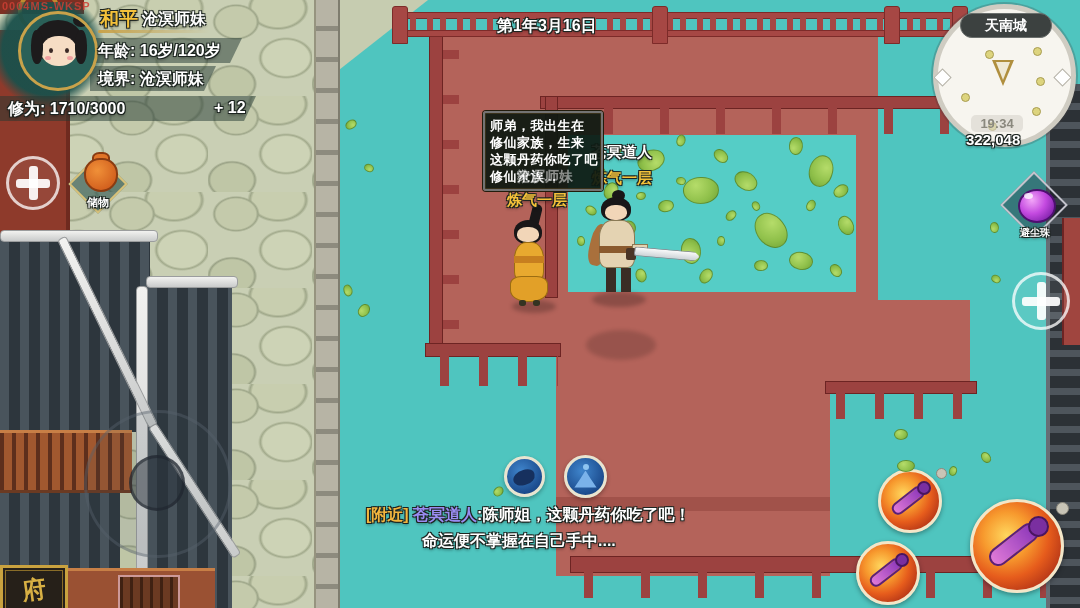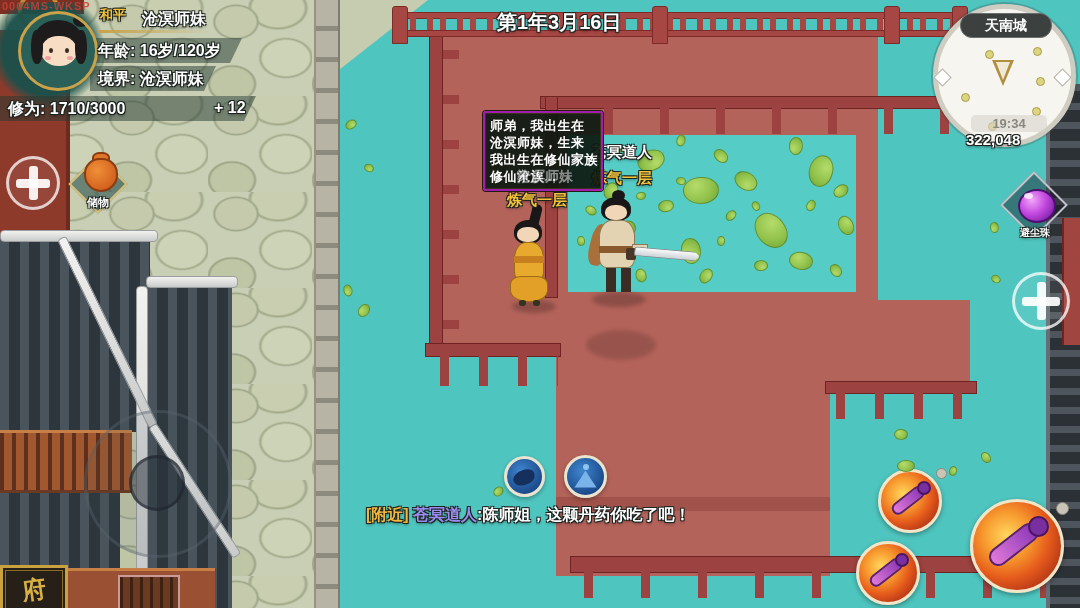--- a/index.html
+++ b/index.html
@@ -95,21 +95,21 @@
     background:radial-gradient(circle at 35% 30%, #b5dc6a, #8fc04a 60%, #6fa336);
     border-radius:50% 48% 52% 50%;z-index:6;}
 
   
   .shadow{position:absolute;background:rgba(0,0,0,.22);border-radius:50%;z-index:11;filter:blur(2px);}
   .char{position:absolute;z-index:12;}
 
   
   .namelabel{position:absolute;z-index:13;font-weight:bold;text-align:center;white-space:nowrap;}
   #bubble{left:483px;top:111px;width:106px;z-index:13;background:rgba(13,25,17,.93);
-    border:2px solid #a21caf;box-shadow:inset 0 0 0 1px #39311a, 0 0 0 1px #221c0c;
+    border:2px solid #737373;box-shadow:inset 0 0 0 1px #39311a, 0 0 0 1px #221c0c;
     border-radius:3px;padding:4px 5px;}
   #bubble div{color:#fff;font-size:13px;line-height:17px;font-weight:bold;letter-spacing:.5px;white-space:nowrap;}
 
   
   #cornerdeco{left:0;top:0;width:84px;height:14px;background:#7e2f22;z-index:15;}
   #goldarc{left:18px;top:-10px;width:34px;height:34px;border:4px solid #c08a2e;border-radius:50%;z-index:15;}
   #maroonband{left:0;top:30px;width:66px;height:213px;background:#8e3a2b;border-right:4px solid #6e2a1f;z-index:9;}
   #avatarswirl{left:0;top:2px;width:106px;height:106px;z-index:15;
     background:radial-gradient(circle at 45% 45%, rgba(26,80,75,.95) 55%, rgba(26,80,75,0) 70%);}
   #avatar{left:18px;top:11px;width:80px;height:80px;border-radius:50%;z-index:16;
@@ -120,21 +120,21 @@
   #nameflourish{left:98px;top:30px;width:112px;height:3px;z-index:16;border-radius:2px;
     background:linear-gradient(90deg,#c9a24a,rgba(201,162,74,0));}
 
   
   #minimap{left:933px;top:4px;width:143px;height:143px;border-radius:50%;z-index:15;
     background:#f7f5ef;border:5px solid #cfccc2;box-sizing:border-box;box-shadow:0 0 0 2px rgba(60,60,60,.25);}
   #mapbanner{left:960px;top:13px;width:90px;height:23px;z-index:16;background:#3c4140;
     border:1px solid #6a6f6d;border-radius:12px;display:flex;align-items:center;justify-content:center;}
   .mapdot{position:absolute;width:7px;height:7px;border-radius:50%;background:#ddd47e;border:1px solid #a89c51;z-index:16;}
   .mapdiamond{position:absolute;width:11px;height:11px;background:#fff;border:1px solid #b5b2a6;transform:rotate(45deg);z-index:16;}
-  #timebox{left:971px;top:115px;width:76px;height:17px;z-index:16;background:rgba(215,212,203,.6);border-radius:5px;
+  #timebox{left:971px;top:115px;width:52px;height:17px;z-index:16;background:rgba(215,212,203,.6);border-radius:5px;
     display:flex;align-items:center;justify-content:center;}
   #marker{left:992px;top:60px;z-index:16;width:0;height:0;
     border-left:11px solid transparent;border-right:11px solid transparent;border-top:26px solid #b08f3e;}
   #marker-in{left:996px;top:62px;z-index:17;width:0;height:0;
     border-left:7px solid transparent;border-right:7px solid transparent;border-top:18px solid #efe9d6;}
 
   
   .diamondicon{position:absolute;transform:rotate(45deg);box-sizing:border-box;z-index:15;}
   #bagicon{left:77px;top:163px;width:42px;height:42px;background:rgba(25,70,68,.55);border:2px solid #d8c27a;}
   #bagglyph{left:84px;top:158px;width:30px;height:30px;z-index:16;
@@ -209,21 +209,21 @@
 
   <div id="topfence" class="abs">
     <div class="bar" style="top:0;"></div>
     <div class="mid"></div>
     <div class="bar" style="top:18px;"></div>
   </div>
   <div class="fencepost" style="left:392px;"></div>
   <div class="fencepost" style="left:652px;"></div>
   <div class="fencepost" style="left:884px;"></div>
   <div class="fencepost" style="left:952px;"></div>
-  <div class="hudtxt whitetxt outl" style="left:497px;top:9px;font-size:20px;z-index:9;">第1年3月16日</div>
+  <div class="hudtxt whitetxt outl" style="left:497px;top:16px;font-size:16px;z-index:9;">第1年3月16日</div>
 
   <div id="roofR" class="abs"></div>
   <div id="roofA" class="abs tiles"></div>
   <div id="roofC" class="abs tiles"></div>
   <div id="roofB2" class="abs tiles"></div>
   <div class="abs ridge" style="left:0;top:230px;width:158px;height:12px;"></div>
   <div class="abs ridge" style="left:146px;top:276px;width:92px;height:12px;"></div>
   <div class="abs ridge" style="left:136px;top:286px;width:12px;height:286px;"></div>
   <div class="abs ridge" style="left:57px;top:240px;width:10px;height:210px;transform:rotate(-26deg);transform-origin:top left;"></div>
   <div class="abs ridge" style="left:148px;top:428px;width:10px;height:156px;transform:rotate(-33deg);transform-origin:top left;"></div>
@@ -264,22 +264,22 @@
          background:linear-gradient(180deg,#fafafa,#ccd2d6);border:1px solid #8a9097;border-radius:3px;
          clip-path:polygon(0 0,91% 0,100% 50%,91% 100%,0 100%);box-sizing:border-box;"></div>
   </div>
 
   <div class="namelabel whitetxt outl" style="left:575px;top:143px;width:94px;font-size:15px;">苍冥道人</div>
   <div class="namelabel goldtxt outl" style="left:575px;top:169px;width:94px;font-size:15px;">炼气一层</div>
   <div class="namelabel goldtxt outl" style="left:490px;top:191px;width:94px;font-size:15px;">炼气一层</div>
 
   <div id="bubble" class="abs">
     <div>师弟，我出生在</div>
-    <div>沧溟师妹，生来</div>
-    <div>我出生在修仙家族</div>
+    <div>修仙家族，生来</div>
+    <div>这颗丹药你吃了吧</div>
     <div>修仙家族...</div>
   </div>
   <div class="namelabel whitetxt outl" style="left:505px;top:168px;width:80px;font-size:14px;opacity:.5;z-index:13;">沧溟师妹</div>
 
   <div id="joy" class="abs"></div>
   <div id="joyknob" class="abs"></div>
 
   <div id="maroonband" class="abs"></div>
   <div id="cornerdeco" class="abs"></div>
   <div id="goldarc" class="abs"></div>
@@ -288,21 +288,21 @@
     <div class="abs" style="left:12px;top:6px;width:50px;height:42px;background:#1d1b1c;border-radius:50% 50% 45% 45%;"></div>
     <div class="abs" style="left:52px;top:0px;width:16px;height:13px;background:#1d1b1c;border-radius:50%;"></div>
     <div class="abs" style="left:20px;top:22px;width:36px;height:30px;background:#f6ddc4;border-radius:48%;"></div>
     <div class="abs" style="left:10px;top:16px;width:12px;height:34px;background:#1d1b1c;border-radius:45%;"></div>
     <div class="abs" style="left:54px;top:16px;width:12px;height:34px;background:#1d1b1c;border-radius:45%;"></div>
     <div class="abs" style="left:28px;top:34px;width:4px;height:5px;background:#3a2a26;border-radius:50%;"></div>
     <div class="abs" style="left:44px;top:34px;width:4px;height:5px;background:#3a2a26;border-radius:50%;"></div>
     <div class="abs" style="left:24px;top:42px;width:6px;height:4px;background:#f0a0a0;border-radius:50%;"></div>
     <div class="abs" style="left:46px;top:42px;width:6px;height:4px;background:#f0a0a0;border-radius:50%;"></div>
   </div>
-  <div class="hudtxt goldtxt outl" style="left:100px;top:6px;font-size:13px;">和平</div>
+  <div class="hudtxt goldtxt outl" style="left:100px;top:6px;font-size:19px;">和平</div>
   <div class="hudtxt whitetxt outl" style="left:142px;top:9px;font-size:16px;">沧溟师妹</div>
   <div id="nameflourish" class="abs"></div>
   <div class="band" style="left:90px;top:38px;width:152px;height:25px;"></div>
   <div class="hudtxt whitetxt outl" style="left:98px;top:41px;font-size:16px;">年龄: 16岁/120岁</div>
   <div class="band" style="left:90px;top:66px;width:126px;height:25px;"></div>
   <div class="hudtxt whitetxt outl" style="left:98px;top:69px;font-size:16px;">境界: 沧溟师妹</div>
   <div class="band" style="left:0;top:96px;width:256px;height:25px;"></div>
   <div class="hudtxt whitetxt outl" style="left:8px;top:99px;font-size:16px;">修为: 1710/3000</div>
   <div class="hudtxt whitetxt outl" style="left:214px;top:99px;font-size:16px;">+ 12</div>
 
@@ -358,20 +358,23 @@
     <div class="pommel"></div>
   </div>
   <div class="ringdetail" style="left:936px;top:468px;width:9px;height:9px;"></div>
   <div class="ringdetail" style="left:1056px;top:502px;width:11px;height:11px;"></div>
   <div class="pad" style="left:897px;top:460px;width:16px;height:10px;z-index:16;"></div>
 
   <div id="chat" class="abs">
     <div class="row outl">
       <span style="color:#f2b53e;">[附近]</span>
       <span style="color:#9a8cf2;">苍冥道人</span><span class="whitetxt">:</span><span class="whitetxt">陈师姐，这颗丹药你吃了吧！</span>
+    </div>
+    <div class="row cont outl">
+      <span class="whitetxt">命运便不掌握在自己手中....</span>
     </div>
   </div>
 
   <div id="watermark" class="abs">0004MS-WKSP</div>
 <div class="pad" style="left: 683px; top: 177.08px; width: 34px; height: 25px; transform: rotate(0deg);"></div>
     <div class="pad" style="left: 752px; top: 216.32px; width: 36px; height: 27px; transform: rotate(53deg);"></div>
     <div class="pad" style="left: 805px; top: 158.6px; width: 30px; height: 22px; transform: rotate(106deg);"></div>
     <div class="pad" style="left: 637px; top: 150.12px; width: 26px; height: 19px; transform: rotate(159deg);"></div>
     <div class="pad" style="left: 734px; top: 171.64px; width: 22px; height: 16px; transform: rotate(212deg);"></div>
     <div class="pad" style="left: 678px; top: 240.88px; width: 24px; height: 18px; transform: rotate(265deg);"></div>

